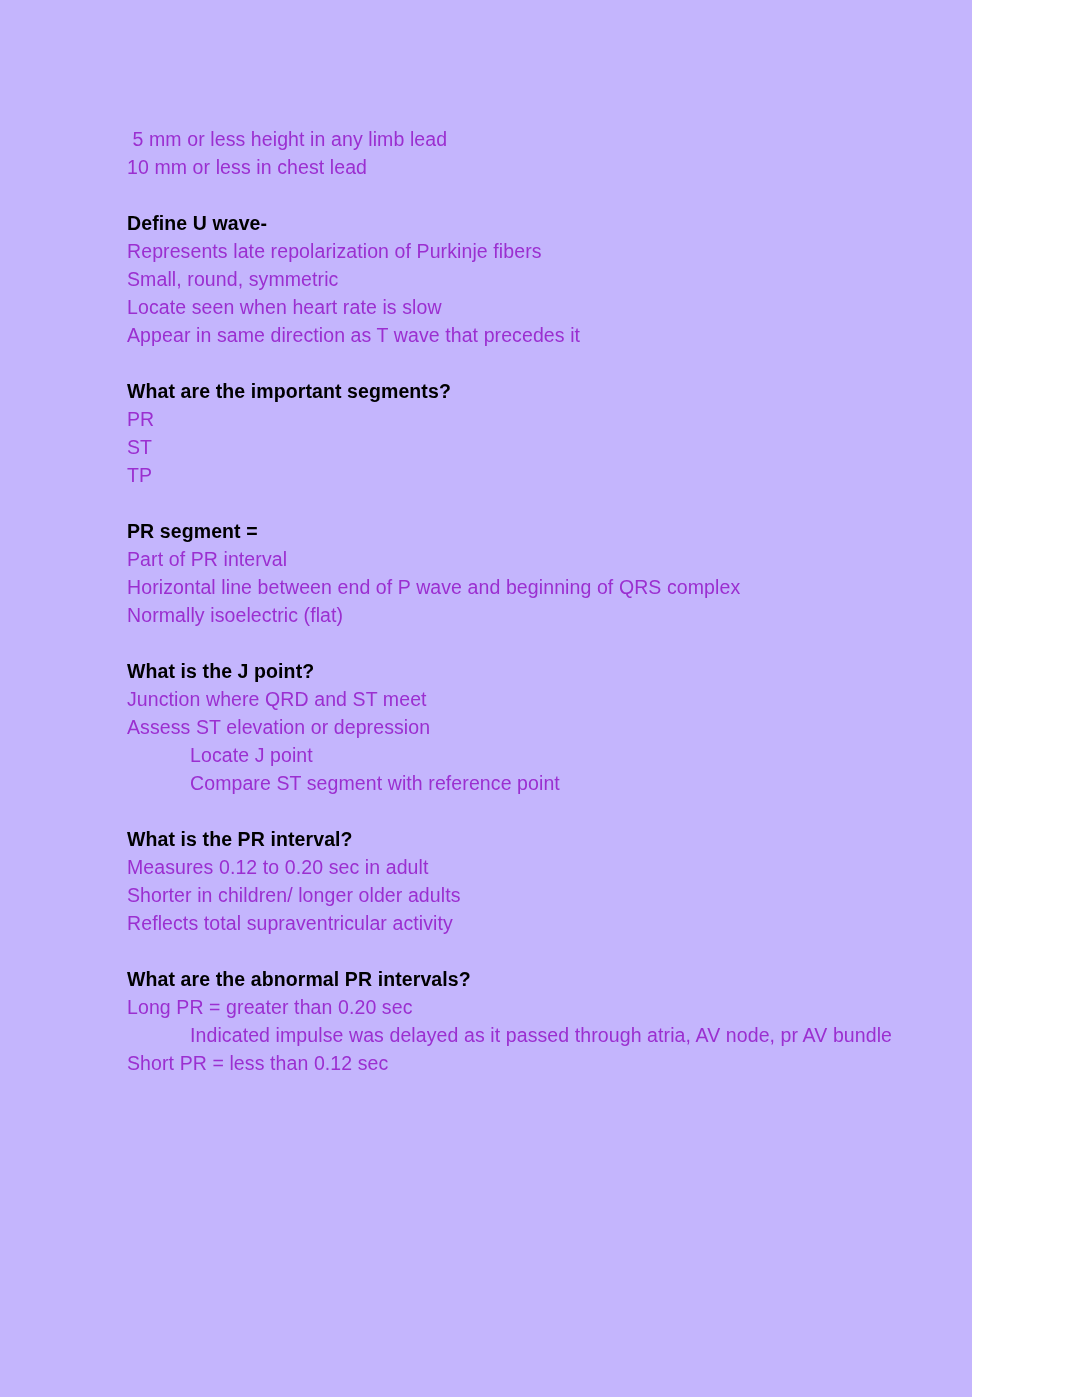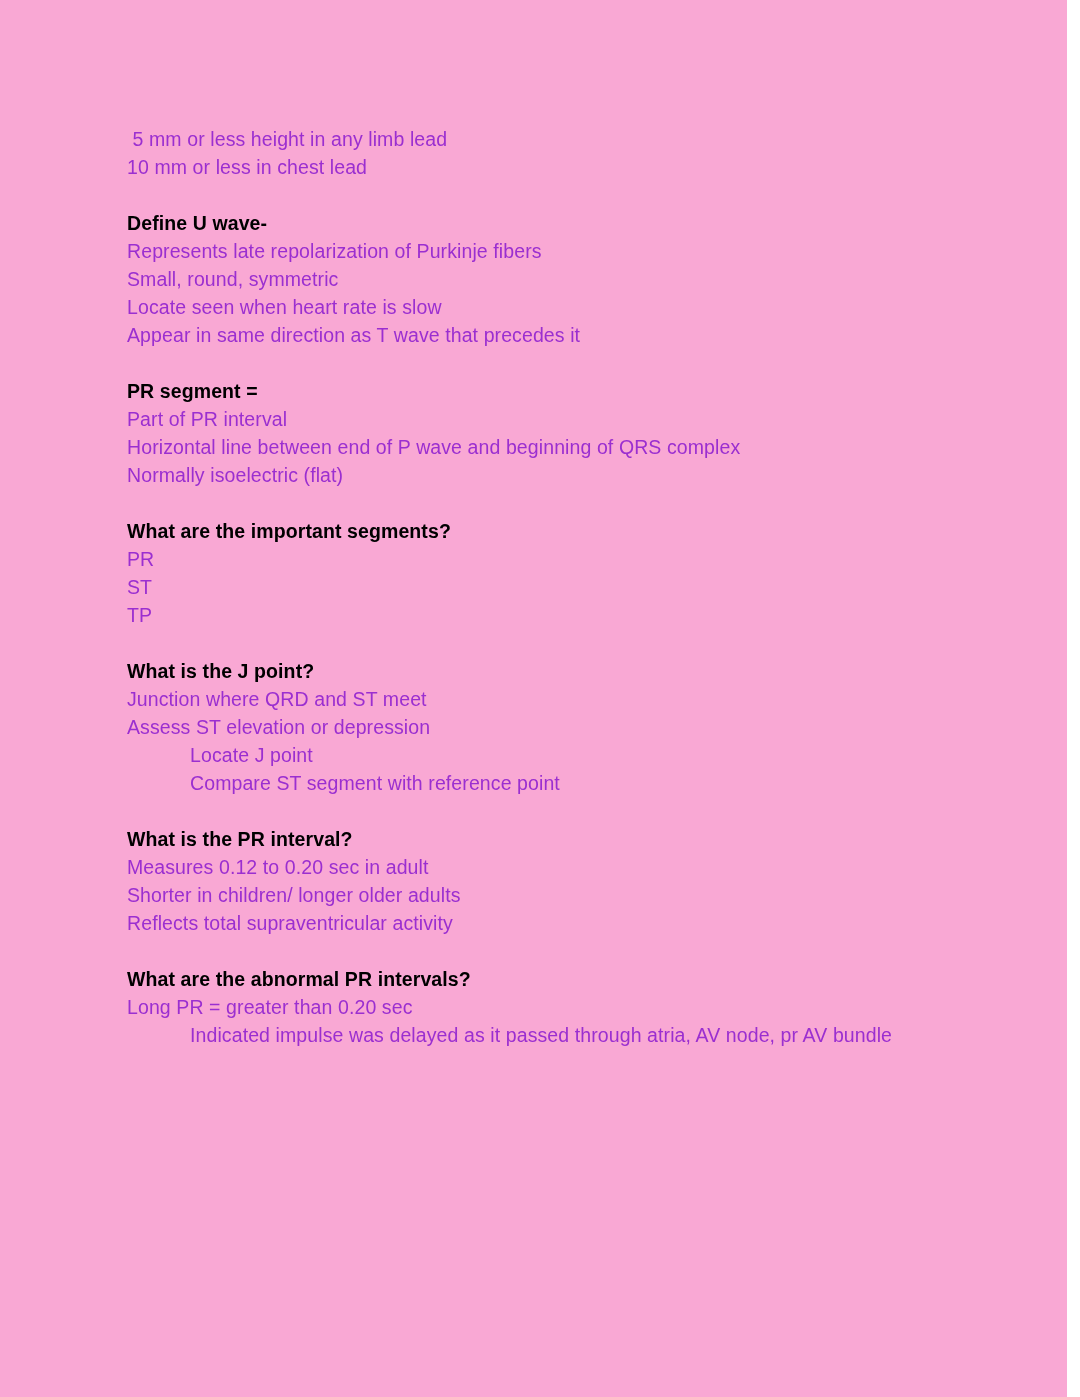--- a/index.html
+++ b/index.html
@@ -4,23 +4,23 @@
 <style>
   * { margin: 0; padding: 0; box-sizing: border-box; }
   html, body {
     width: 1080px;
     height: 1397px;
     background: #ffffff;
     overflow: hidden;
     font-family: "Liberation Sans", "DejaVu Sans", sans-serif;
   }
   .doc-page {
-    width: 1067px;
+    width: 972px;
     height: 1397px;
-    background: #f9a8d4;
+    background: #c4b5fd;
     padding: 125px 30px 8px 127px;
   }
   .note-section {
     margin-bottom: 28px;
   }
   .text-line {
     font-size: 19.5px;
     line-height: 28px;
     white-space: pre-wrap;
     letter-spacing: 0.1px;
@@ -50,42 +50,43 @@
       <div class="text-line style-purple">10 mm or less in chest lead</div>
     </div>
     <div class="note-section">
       <div class="text-line style-heading">Define U wave-</div>
       <div class="text-line style-purple">Represents late repolarization of Purkinje fibers</div>
       <div class="text-line style-purple">Small, round, symmetric</div>
       <div class="text-line style-purple">Locate seen when heart rate is slow</div>
       <div class="text-line style-purple">Appear in same direction as T wave that precedes it</div>
     </div>
     <div class="note-section">
+      <div class="text-line style-heading">What are the important segments?</div>
+      <div class="text-line style-purple">PR</div>
+      <div class="text-line style-purple">ST</div>
+      <div class="text-line style-purple">TP</div>
+    </div>
+    <div class="note-section">
       <div class="text-line style-heading">PR segment =</div>
       <div class="text-line style-purple">Part of PR interval</div>
       <div class="text-line style-purple">Horizontal line between end of P wave and beginning of QRS complex</div>
       <div class="text-line style-purple">Normally isoelectric (flat)</div>
-    </div>
-    <div class="note-section">
-      <div class="text-line style-heading">What are the important segments?</div>
-      <div class="text-line style-purple">PR</div>
-      <div class="text-line style-purple">ST</div>
-      <div class="text-line style-purple">TP</div>
     </div>
     <div class="note-section">
       <div class="text-line style-heading">What is the J point?</div>
       <div class="text-line style-purple">Junction where QRD and ST meet</div>
       <div class="text-line style-purple">Assess ST elevation or depression</div>
       <div class="text-line style-purple indent-1">Locate J point</div>
       <div class="text-line style-purple indent-1">Compare ST segment with reference point</div>
     </div>
     <div class="note-section">
       <div class="text-line style-heading">What is the PR interval?</div>
       <div class="text-line style-purple">Measures 0.12 to 0.20 sec in adult</div>
       <div class="text-line style-purple">Shorter in children/ longer older adults</div>
       <div class="text-line style-purple">Reflects total supraventricular activity</div>
     </div>
     <div class="note-section">
       <div class="text-line style-heading">What are the abnormal PR intervals?</div>
       <div class="text-line style-purple">Long PR = greater than 0.20 sec</div>
       <div class="text-line style-purple indent-1">Indicated impulse was delayed as it passed through atria, AV node, pr AV bundle</div>
+      <div class="text-line style-purple">Short PR = less than 0.12 sec</div>
     </div>
   </div>
 
 </body></html>

